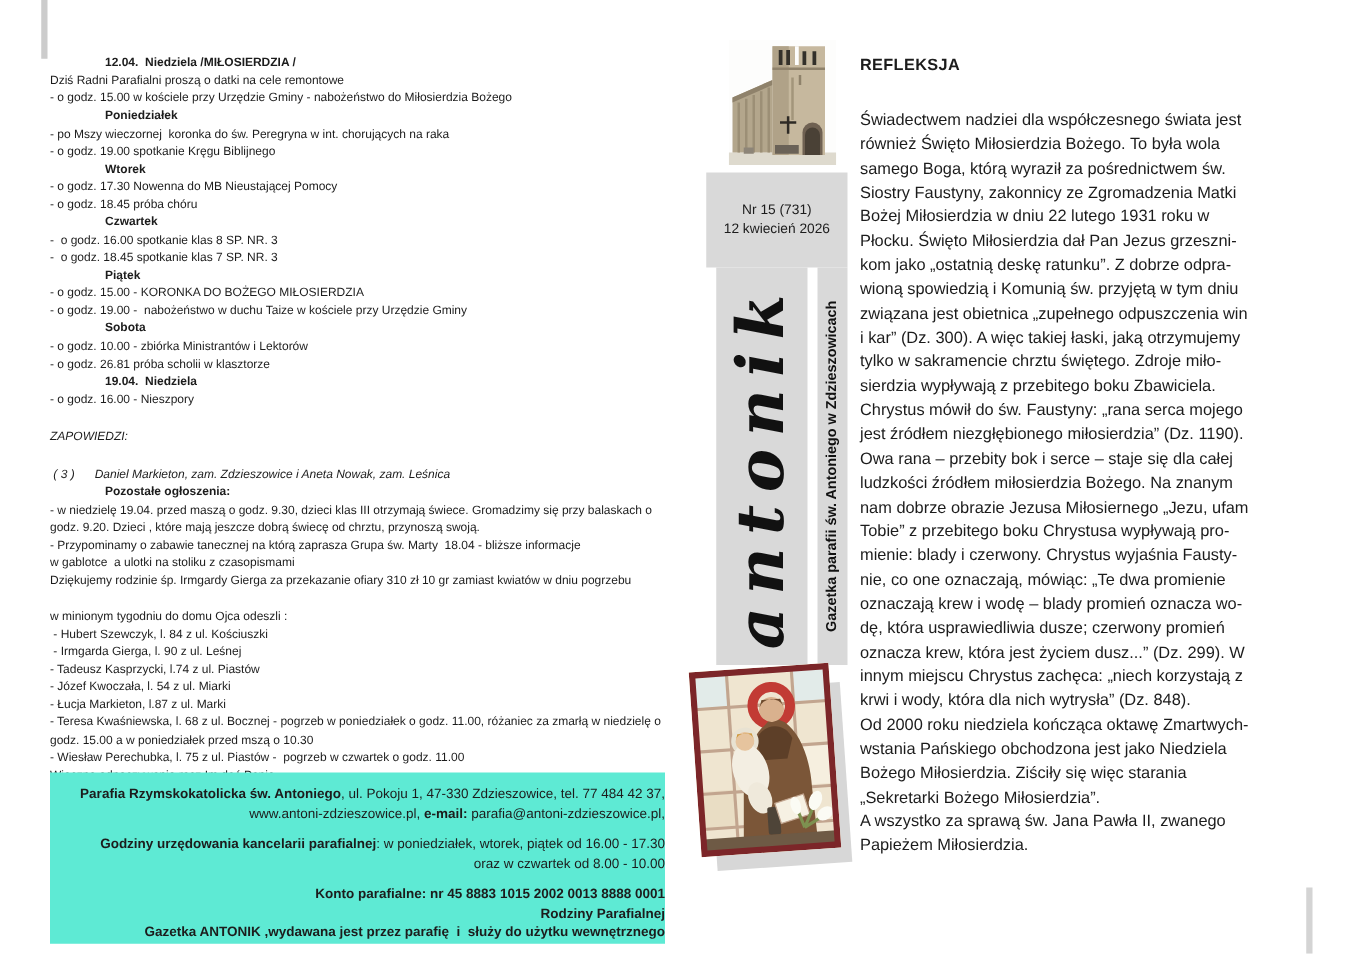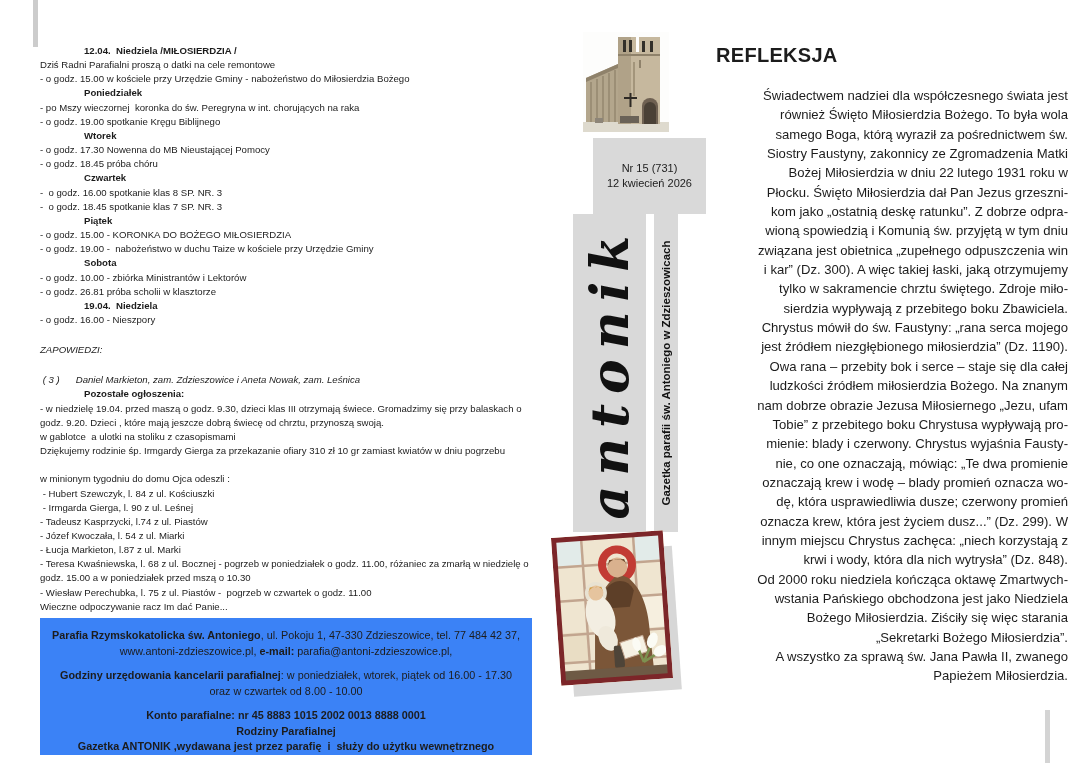--- a/index.html
+++ b/index.html
@@ -20,33 +20,33 @@
   
   #schedule{left:40px;top:44px;width:508px;}
   .sline{font-size:9.6px;line-height:14.15px;white-space:pre-wrap;}
   .sline.b{font-weight:bold;margin-left:44px;}
   .sline.i{font-style:italic;margin-top:16px;}
   .sline.blank{min-height:14.15px;}
 
   
   #parish-box{
     left:40px;top:618px;width:492px;height:137px;
-    background:#3b82f6;text-align:center;box-sizing:border-box;
+    background:#5eead4;text-align:right;box-sizing:border-box;
     padding-top:10px;font-size:10.8px;
   }
   .fpara{margin-bottom:9px;}
   .fline{line-height:15.5px;white-space:pre-wrap;}
   .fb{font-weight:bold;}
 
   
   #church{left:583px;top:32px;width:86px;height:100px;}
   #issue-box{
     left:565px;top:138px;width:113px;height:76px;background:#d9d9d9;
     display:flex;flex-direction:column;align-items:center;justify-content:center;
-    font-size:11px;line-height:15px;text-align:center;margin-left:28px;
+    font-size:11px;line-height:15px;text-align:center;
   }
   #masthead-box{left:573px;top:214px;width:73px;height:318px;background:#d9d9d9;}
   #masthead-title{
     left:450px;top:336px;width:318px;height:73px;
     transform:rotate(-90deg);
     display:flex;align-items:center;justify-content:center;
     font-family:"DejaVu Serif",serif;font-weight:bold;font-style:italic;
     font-size:52px;letter-spacing:10px;color:#111;
   }
   #subtitle-strip{left:654px;top:214px;width:24px;height:318px;background:#d9d9d9;}
@@ -58,24 +58,24 @@
   }
   #glass-wrap{
     left:556px;top:534px;width:112px;height:148px;
     transform:rotate(-4deg);
     box-shadow:10px 14px 0 -2px #d7d7d7;
     background:#efe5d0;
   }
   #glass-wrap svg{display:block;}
 
   
-  #reflection-title{left:688px;top:44px;font-size:20px;font-weight:bold;letter-spacing:0.3px;margin-left:28px;}
+  #reflection-title{left:688px;top:44px;font-size:13px;font-weight:bold;letter-spacing:0.3px;}
   #reflection-body{
     left:688px;top:86px;width:380px;
-    font-size:13.1px;line-height:19.35px;white-space:pre-line;text-align:right;
+    font-size:13.1px;line-height:19.35px;white-space:pre-line;
   }
 </style>
 </head>
 <body>
 
 <div id="edge-tl" class="edge-bar"></div>
 <div id="edge-br" class="edge-bar"></div>
 
 <div id="schedule" class="abs">
     <div class="sline b">12.04.  Niedziela /MIŁOSIERDZIA /</div>
@@ -96,20 +96,21 @@
     <div class="sline b">Sobota</div>
     <div class="sline n">- o godz. 10.00 - zbiórka Ministrantów i Lektorów</div>
     <div class="sline n">- o godz. 26.81 próba scholii w klasztorze</div>
     <div class="sline b">19.04.  Niedziela</div>
     <div class="sline n">- o godz. 16.00 - Nieszpory</div>
     <div class="sline i">ZAPOWIEDZI:</div>
     <div class="sline i"> ( 3 )      Daniel Markieton, zam. Zdzieszowice i Aneta Nowak, zam. Leśnica</div>
     <div class="sline b">Pozostałe ogłoszenia:</div>
     <div class="sline n">- w niedzielę 19.04. przed maszą o godz. 9.30, dzieci klas III otrzymają świece. Gromadzimy się przy balaskach o</div>
     <div class="sline n">godz. 9.20. Dzieci , które mają jeszcze dobrą świecę od chrztu, przynoszą swoją.</div>
+    <div class="sline n">- Przypominamy o zabawie tanecznej na którą zaprasza Grupa św. Marty  18.04 - bliższe informacje</div>
     <div class="sline n">w gablotce  a ulotki na stoliku z czasopismami</div>
     <div class="sline n">Dziękujemy rodzinie śp. Irmgardy Gierga za przekazanie ofiary 310 zł 10 gr zamiast kwiatów w dniu pogrzebu</div>
     <div class="sline blank">&nbsp;</div>
     <div class="sline n">w minionym tygodniu do domu Ojca odeszli :</div>
     <div class="sline n"> - Hubert Szewczyk, l. 84 z ul. Kościuszki</div>
     <div class="sline n"> - Irmgarda Gierga, l. 90 z ul. Leśnej</div>
     <div class="sline n">- Tadeusz Kasprzycki, l.74 z ul. Piastów</div>
     <div class="sline n">- Józef Kwoczała, l. 54 z ul. Miarki</div>
     <div class="sline n">- Łucja Markieton, l.87 z ul. Marki</div>
     <div class="sline n">- Teresa Kwaśniewska, l. 68 z ul. Bocznej - pogrzeb w poniedziałek o godz. 11.00, różaniec za zmarłą w niedzielę o</div>

